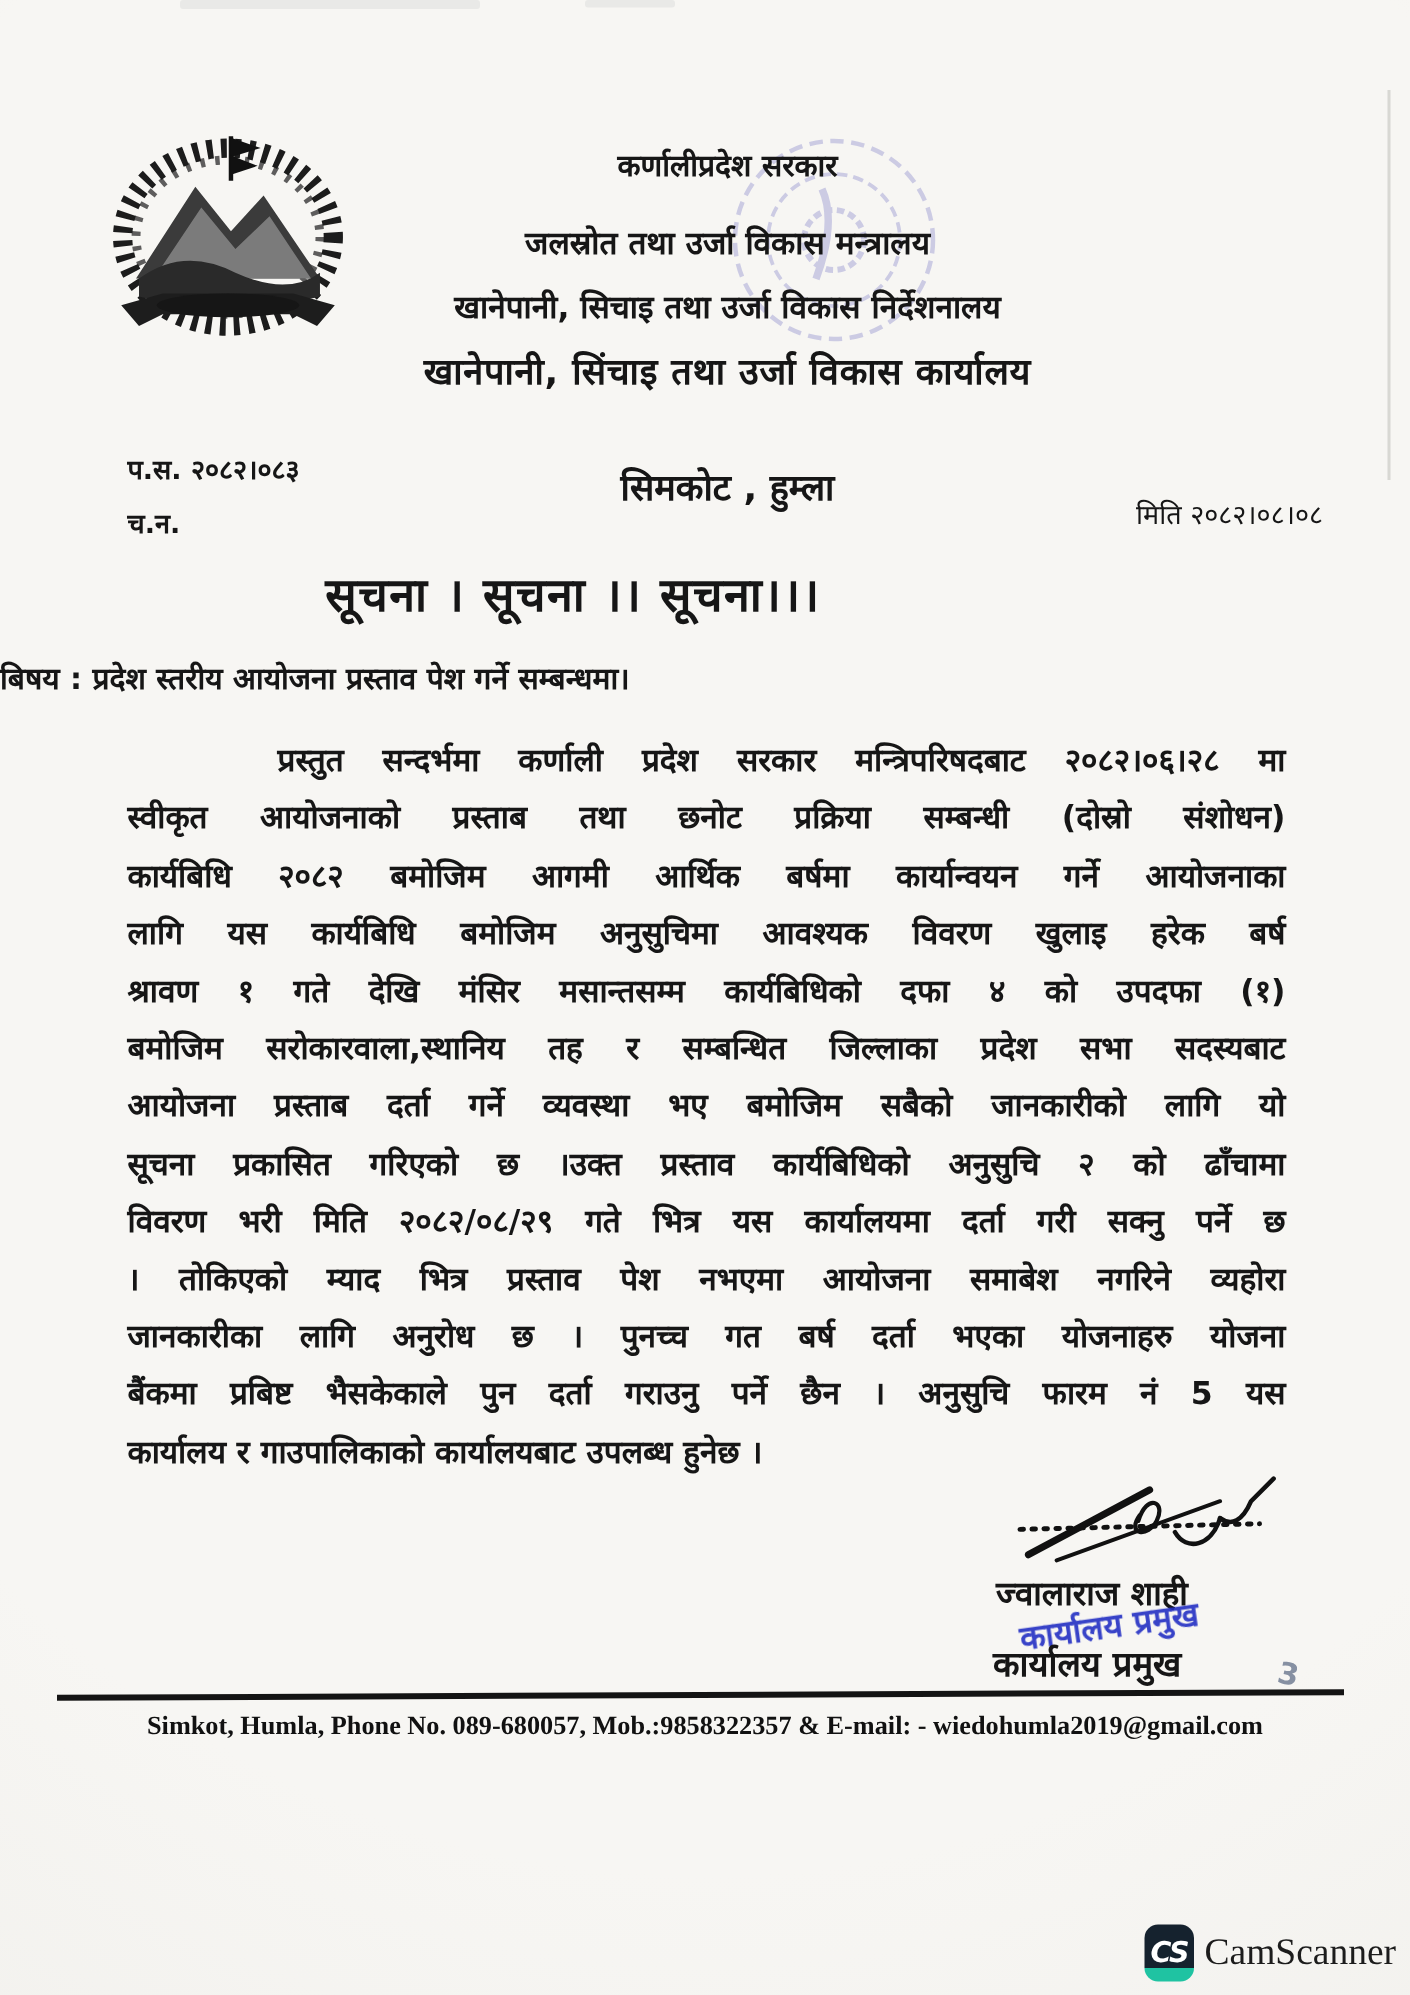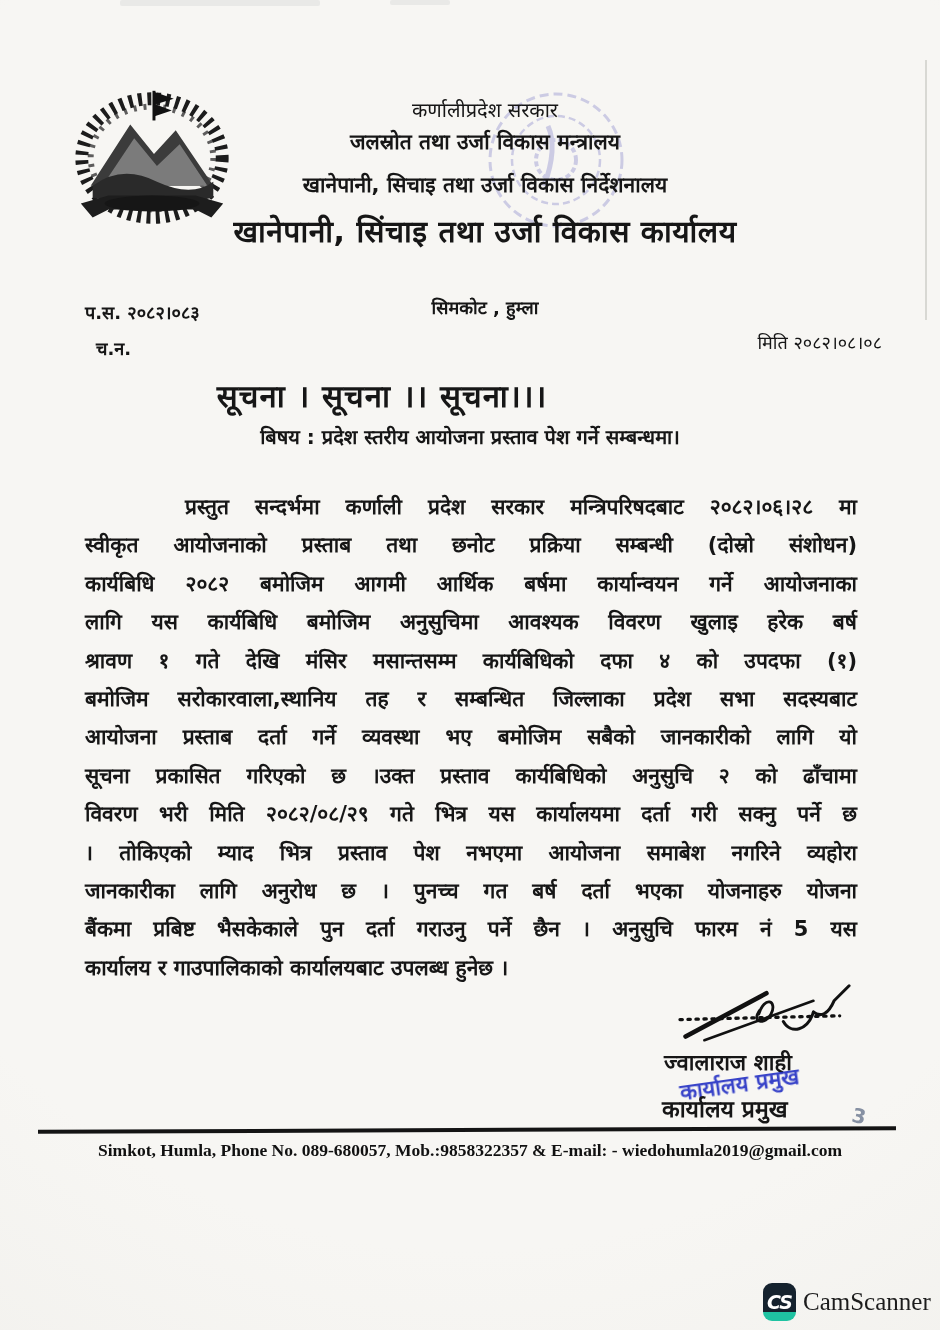--- a/index.html
+++ b/index.html
@@ -17,36 +17,36 @@
   }
   
   .scan-mark{position:absolute;background:#33425a;opacity:.07;border-radius:2px;}
   .crease{position:absolute;width:2px;background:#b9b9b4;opacity:.5;}
 
   
   .emblem{position:absolute;left:63px;top:86px;width:178px;height:152px;}
 
   
   .header{position:absolute;left:30px;top:96px;width:910px;text-align:center;}
-  .h-line1{font-size:20px;font-weight:400;margin-bottom:4px;}
+  .h-line1{font-size:20px;font-weight:700;margin-bottom:24px;}
   .h-line2{font-size:21px;font-weight:700;margin-bottom:15px;}
   .h-line3{font-size:21px;font-weight:700;margin-bottom:12px;}
-  .h-line4{font-size:30px;font-weight:700;margin-bottom:10px;letter-spacing:.5px;}
-  .h-line5{font-size:18px;font-weight:700;margin-top:44px;}
+  .h-line4{font-size:24px;font-weight:700;margin-bottom:10px;letter-spacing:.5px;}
+  .h-line5{font-size:24px;font-weight:700;margin-top:44px;}
   .blue-stamp{position:absolute;left:478px;top:86px;width:155px;height:150px;opacity:.24;filter:blur(.4px);}
 
   
   .ref-no{position:absolute;left:85px;top:300px;font-size:18px;font-weight:700;text-align:right;}
-  .ch-no{position:absolute;left:85px;top:336px;font-size:18px;font-weight:700;margin-left:11px;}
+  .ch-no{position:absolute;left:85px;top:336px;font-size:18px;font-weight:700;}
   .date{position:absolute;right:58px;top:330px;font-size:18px;font-weight:400;}
 
   
   .notice-heading{position:absolute;left:0;top:374px;width:764px;text-align:center;
     font-size:31px;font-weight:800;letter-spacing:1px;}
-  .subject{position:absolute;left:0;top:423px;width:940px;text-align:center;
+  .subject{position:absolute;left:0;top:438px;width:940px;text-align:left;
     font-size:20px;font-weight:700;}
 
   
   .body-text{position:absolute;left:85px;top:488px;width:772px;font-size:21px;font-weight:700;}
   .body-text .bl{height:38.4px;line-height:38.4px;text-align:justify;text-align-last:justify;white-space:nowrap;overflow:visible;}
   .body-text .bl.first{padding-left:100px;}
   .body-text .bl.last{text-align-last:left;}
 
   
   .sig-wrap{position:absolute;left:668px;top:982px;width:225px;height:62px;}

